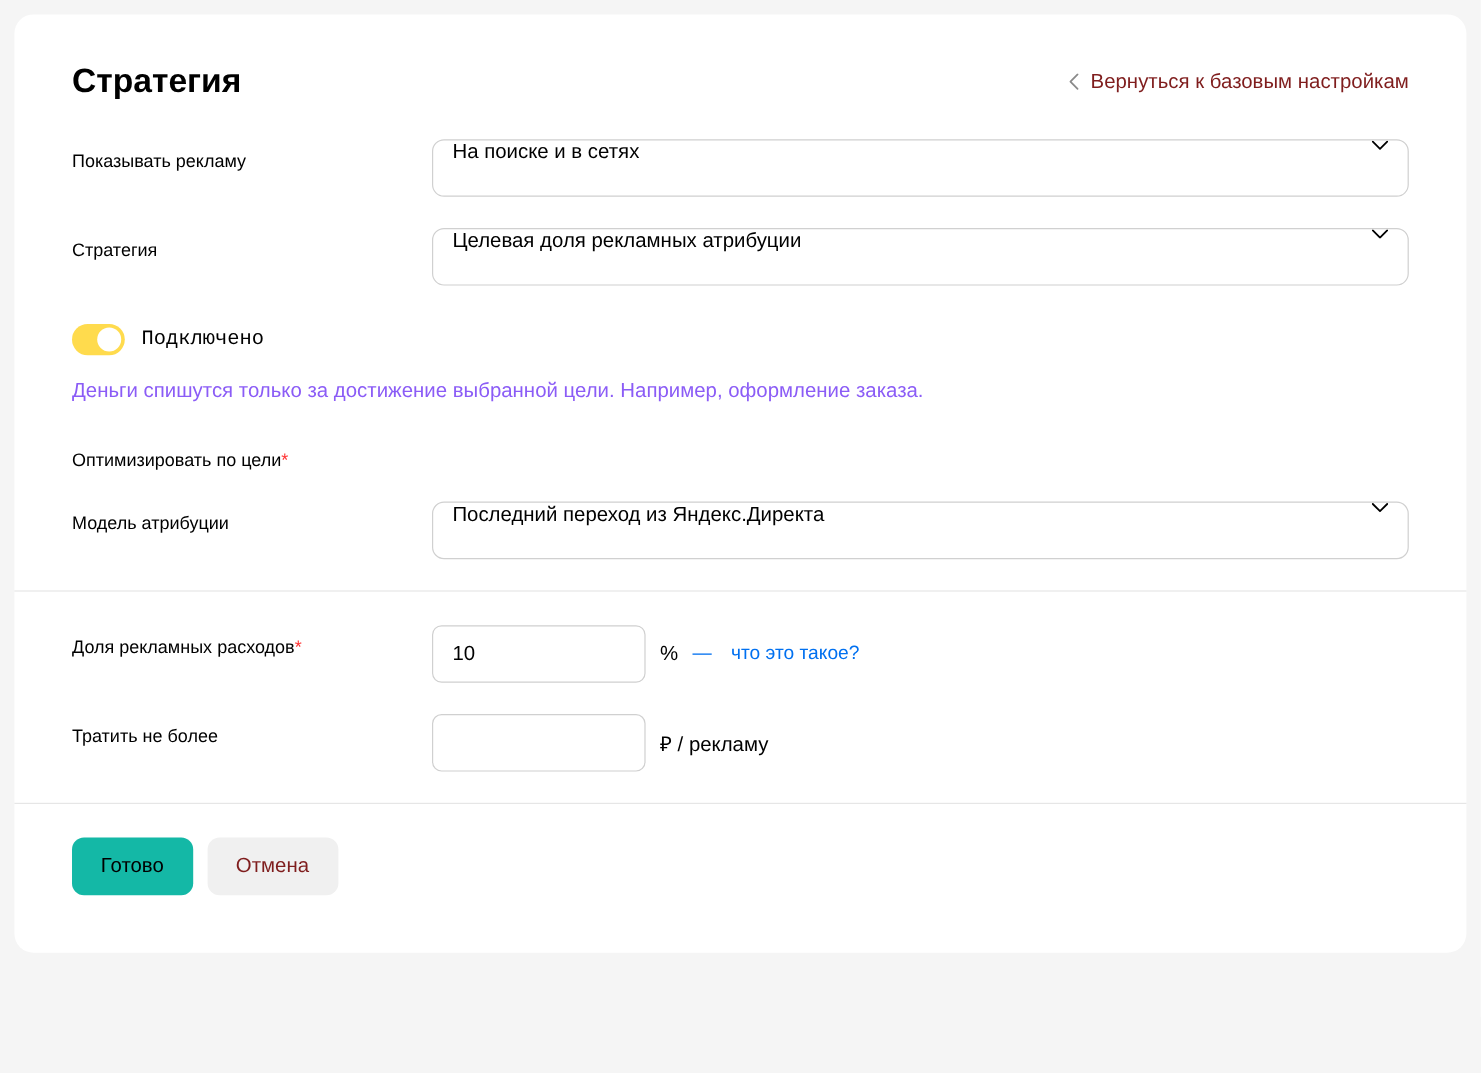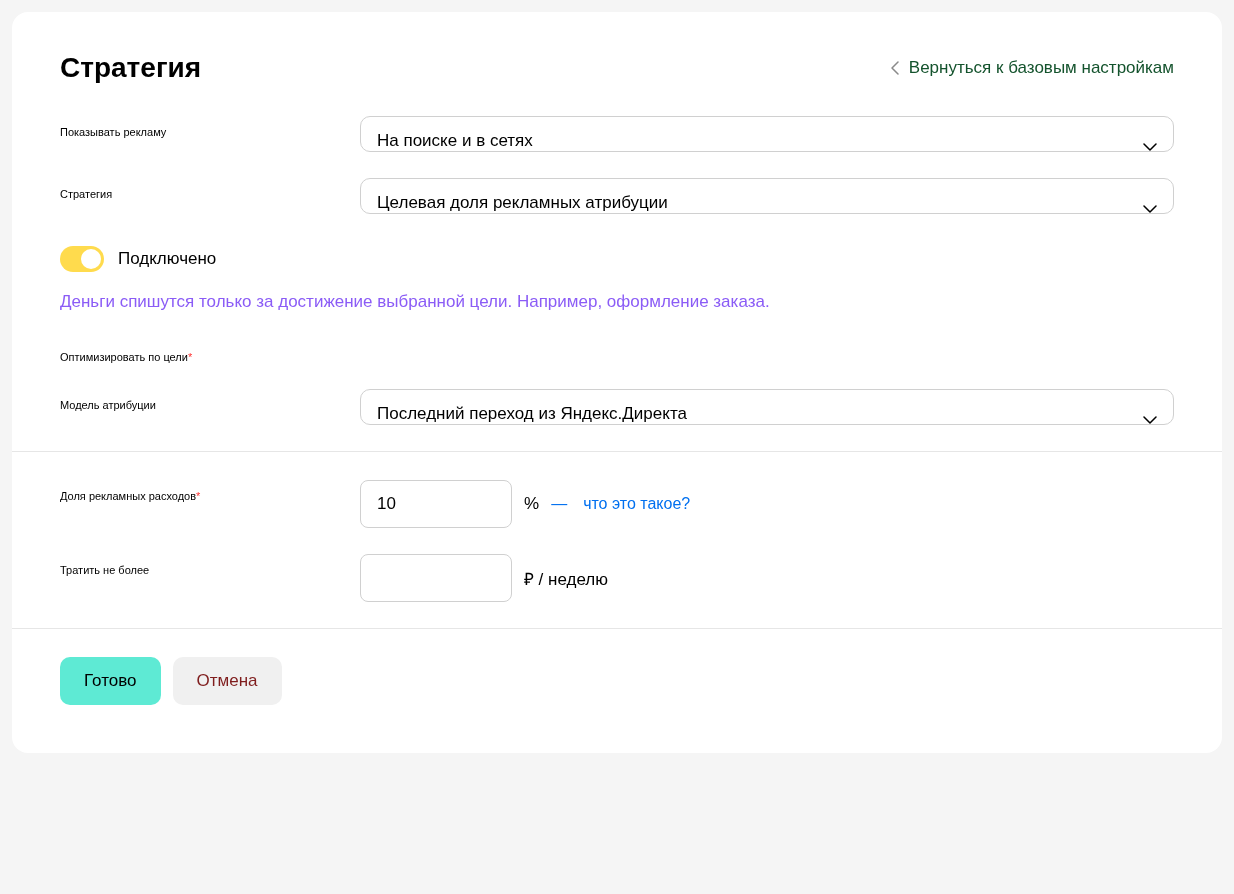--- a/index.html
+++ b/index.html
@@ -29,72 +29,73 @@
     }
     .title {
       font-size: 28px;
       font-weight: 700;
       color: #000;
     }
     .back-link {
       display: inline-flex;
       align-items: center;
       gap: 10px;
-      color: #14532d;
+      color: #7f1d1d;
       font-size: 17px;
       cursor: pointer;
     }
     .back-link svg {
       width: 8px;
       height: 14px;
     }
     .form-row {
       display: flex;
       align-items: flex-start;
       margin-bottom: 26px;
     }
     .label-col {
       width: 300px;
       flex-shrink: 0;
       padding-top: 10px;
-      font-size: 11px;
+      font-size: 15px;
       color: #000;
     }
     .control-col {
       flex: 1;
     }
     .required {
       color: #ff3333;
     }
     .select-box {
       display: flex;
-      align-items: flex-end;
+      align-items: flex-start;
       justify-content: space-between;
       width: 100%;
-      height: 36px;
+      height: 48px;
       border: 1px solid #d0d0d0;
       border-radius: 10px;
       padding: 0 16px;
       font-size: 17px;
       background: #fff;
       cursor: pointer;
     }
     .select-box.placeholder {
       color: #8a8a8a;
     }
     .chevron {
       width: 14px;
       height: 8px;
       flex-shrink: 0;
     }
     .toggle-row {
       display: flex;
       align-items: center;
       gap: 14px;
       padding-top: 6px;
+      font-family: Liberation Mono, monospace;
     }
     .toggle {
       width: 44px;
       height: 26px;
       background: #ffdb4d;
       border-radius: 13px;
       position: relative;
       cursor: pointer;
     }
     .toggle::after {
@@ -115,21 +116,21 @@
       font-size: 17px;
       line-height: 1.6;
       color: #8b5cf6;
     }
     .divider {
       border: none;
       border-top: 1px solid #e6e6e6;
       margin: 24px -48px 28px -48px;
     }
     .input-box {
-      width: 152px;
+      width: 178px;
       height: 48px;
       border: 1px solid #d0d0d0;
       border-radius: 8px;
       padding: 0 16px;
       font-size: 17px;
       outline: none;
     }
     .input-row {
       display: flex;
       align-items: center;
@@ -153,21 +154,21 @@
     }
     .btn {
       height: 48px;
       padding: 0 24px;
       border: none;
       border-radius: 10px;
       font-size: 17px;
       cursor: pointer;
     }
     .btn-primary {
-      background: #5eead4;
+      background: #14b8a6;
       color: #000;
     }
     .btn-secondary {
       background: #f0f0f0;
       color: #7f1d1d;
     }
   </style>
 </head>
 <body>
 
@@ -248,21 +249,21 @@
         <span class="link">что это такое?</span>
       </div>
     </div>
   </div>
 
   <div class="form-row">
     <div class="label-col">Тратить не более</div>
     <div class="control-col">
       <div class="input-row">
         <input class="input-box" type="text" value="" style="">
-        <span class="unit">₽ / неделю</span>
+        <span class="unit">₽ / рекламу</span>
       </div>
     </div>
   </div>
 
   <hr class="divider">
 
   <div class="button-row">
     <button class="btn btn-primary">Готово</button>
     <button class="btn btn-secondary">Отмена</button>
   </div>

